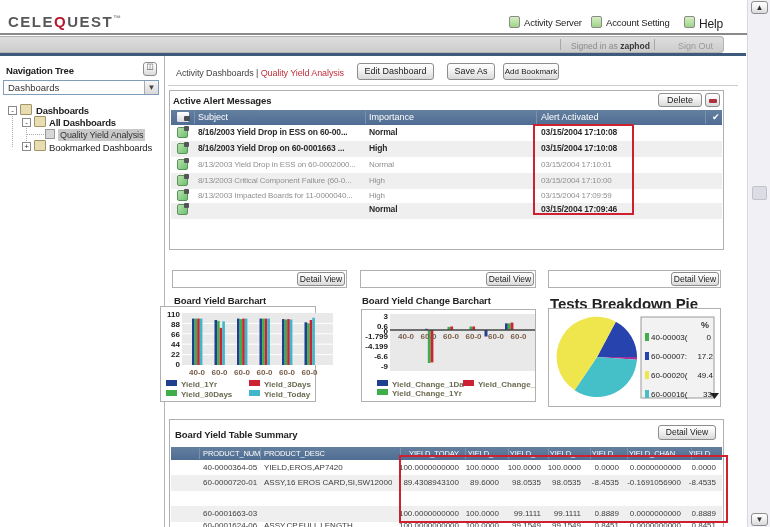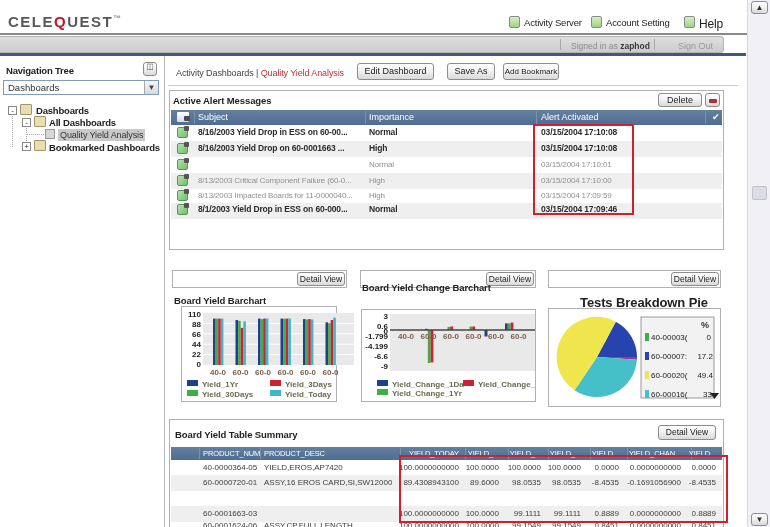--- a/index.html
+++ b/index.html
@@ -64,21 +64,21 @@
 <div class="abs" style="left:8px;top:106px;width:9px;height:9px;border:1px solid #888;background:#fff;font-size:8px;line-height:7px;text-align:center;color:#333;">-</div>
 <div class="abs" style="left:20px;top:104px;width:12px;height:11px;background:#e8ddb0;border:1px solid #a09468;border-radius:1px;"></div>
 <div class="abs" style="left:36px;top:105px;font-size:9.5px;letter-spacing:-0.2px;font-weight:bold;color:#222;">Dashboards</div>
 <div class="abs" style="left:22px;top:118px;width:9px;height:9px;border:1px solid #888;background:#fff;font-size:8px;line-height:7px;text-align:center;color:#333;">-</div>
 <div class="abs" style="left:34px;top:116px;width:12px;height:11px;background:#e8ddb0;border:1px solid #a09468;border-radius:1px;"></div>
 <div class="abs" style="left:49px;top:117px;font-size:9.5px;letter-spacing:-0.2px;font-weight:bold;color:#222;">All Dashboards</div>
 <div class="abs" style="left:45px;top:129px;width:10px;height:10px;background:#d7d7d7;border:1px solid #999;"></div>
 <div class="abs" style="left:58px;top:129px;background:#c9c9c9;font-size:9px;letter-spacing:-0.1px;color:#333;padding:1px 2px;">Quality Yield Analysis</div>
 <div class="abs" style="left:22px;top:142px;width:9px;height:9px;border:1px solid #888;background:#fff;font-size:8px;line-height:7px;text-align:center;color:#333;">+</div>
 <div class="abs" style="left:34px;top:140px;width:12px;height:11px;background:#e8ddb0;border:1px solid #a09468;border-radius:1px;"></div>
-<div class="abs" style="left:49px;top:142px;font-size:9.5px;letter-spacing:-0.2px;font-weight:bold;color:#222;">Bookmarked Dashboards</div>
+<div class="abs" style="left:49px;top:142px;font-size:9.5px;letter-spacing:-0.2px;font-weight:normal;color:#222;">Bookmarked Dashboards</div>
 
 <div class="abs" style="left:176px;top:68px;font-size:9px;letter-spacing:-0.1px;color:#444;">Activity Dashboards | <span style="color:#c2303c;">Quality Yield Analysis</span></div>
 <div class="btn" style="left:357px;top:63px;width:77px;height:17px;line-height:15px;">Edit Dashboard</div>
 <div class="btn" style="left:447px;top:63px;width:48px;height:17px;line-height:15px;">Save As</div>
 <div class="btn" style="left:503px;top:63px;width:56px;height:17px;line-height:15px;font-size:8px;">Add Bookmark</div>
 <div class="abs" style="left:168px;top:85px;width:570px;height:1px;background:#ccc;"></div>
 
 <div class="panel" style="left:169px;top:90px;width:555px;height:160px;">
   <div class="abs" style="left:3px;top:4px;font-size:9.5px;letter-spacing:-0.1px;font-weight:bold;color:#222;">Active Alert Messages</div>
   <div class="btn" style="right:21px;top:2px;width:44px;height:14px;line-height:12px;font-size:9px;">Delete</div>
@@ -106,57 +106,57 @@
     <span class="cell bold" style="left:370px;">03/15/2004 17:10:08</span>
   </div>
   <div class="row alt" style="top:50px;">
     <span class="icn"></span>
       <span class="cell bold" style="left:27px;">8/16/2003 Yield Drop on 60-0001663 ...</span>
     <span class="cell bold" style="left:198px;">High</span>
     <span class="cell bold" style="left:370px;">03/15/2004 17:10:08</span>
   </div>
   <div class="row" style="top:66px;">
     <span class="icn"></span>
+      <span class="cell dim" style="left:27px;">8/13/2003 Yield Drop in ESS on 60-0002000...</span>
     <span class="cell dim" style="left:198px;">Normal</span>
     <span class="cell dim" style="left:370px;">03/15/2004 17:10:01</span>
   </div>
   <div class="row alt" style="top:82px;">
     <span class="icn"></span>
       <span class="cell dim" style="left:27px;">8/13/2003 Critical Component Failure (60-0...</span>
     <span class="cell dim" style="left:198px;">High</span>
     <span class="cell dim" style="left:370px;">03/15/2004 17:10:00</span>
   </div>
   <div class="row" style="top:97px;">
     <span class="icn"></span>
       <span class="cell dim" style="left:27px;">8/13/2003 Impacted Boards for 11-0000040...</span>
     <span class="cell dim" style="left:198px;">High</span>
     <span class="cell dim" style="left:370px;">03/15/2004 17:09:59</span>
   </div>
   <div class="row alt" style="top:112px;">
     <span class="icn" style="top:1px;"></span>
-      <span class="cell bold" style="left:27px;line-height:13px;">8/1/2003 Yield Drop in ESS on 60-000...</span>
     <span class="cell bold" style="left:198px;line-height:13px;">Normal</span>
     <span class="cell bold" style="left:370px;line-height:13px;">03/15/2004 17:09:46</span>
   </div>
 </div>
 
 <div class="redbox" style="left:533px;top:124px;width:101px;height:91px;"></div>
 
 <div class="panel" style="left:172px;top:270px;width:175px;height:18px;"></div>
 <div class="btn" style="left:297px;top:272px;width:48px;height:14px;line-height:12px;font-size:8.5px;">Detail View</div>
 <div class="panel" style="left:360px;top:270px;width:176px;height:18px;"></div>
 <div class="btn" style="left:486px;top:272px;width:48px;height:14px;line-height:12px;font-size:8.5px;">Detail View</div>
 <div class="panel" style="left:548px;top:270px;width:173px;height:18px;"></div>
 <div class="btn" style="left:671px;top:272px;width:48px;height:14px;line-height:12px;font-size:8.5px;">Detail View</div>
 
 <div class="abs" style="left:174px;top:295px;font-size:9.5px;letter-spacing:-0.1px;font-weight:bold;color:#222;">Board Yield Barchart</div>
-<div class="abs" style="left:362px;top:282px;font-size:9.5px;letter-spacing:-0.1px;font-weight:bold;color:#222;">Board Yield Change Barchart</div>
-<div class="abs" style="left:580px;top:295px;font-size:13px;letter-spacing:-0.1px;font-weight:bold;color:#222;">Tests Breakdown Pie</div>
-
-<div class="panel" id="chart1" style="left:181px;top:306px;width:156px;height:96px;">
+<div class="abs" style="left:362px;top:295px;font-size:9.5px;letter-spacing:-0.1px;font-weight:bold;color:#222;">Board Yield Change Barchart</div>
+<div class="abs" style="left:550px;top:295px;font-size:15px;letter-spacing:-0.1px;font-weight:bold;color:#222;">Tests Breakdown Pie</div>
+
+<div class="panel" id="chart1" style="left:160px;top:306px;width:156px;height:96px;">
 <svg width="174" height="94" style="position:absolute;left:0;top:0;">
   <rect x="21" y="6" width="151" height="52" fill="#e9e9e9"></rect>
   <g stroke="#ffffff" stroke-width="1">
     <line x1="21" x2="172" y1="16.4" y2="16.4"></line>
         <line x1="21" x2="172" y1="26.8" y2="26.8"></line>
     <line x1="21" x2="172" y1="37.2" y2="37.2"></line>
         <line x1="21" x2="172" y1="47.6" y2="47.6"></line>
   </g>
   <g font-size="8" font-weight="bold" fill="#222" text-anchor="end">
     <text x="19" y="10">110</text>

